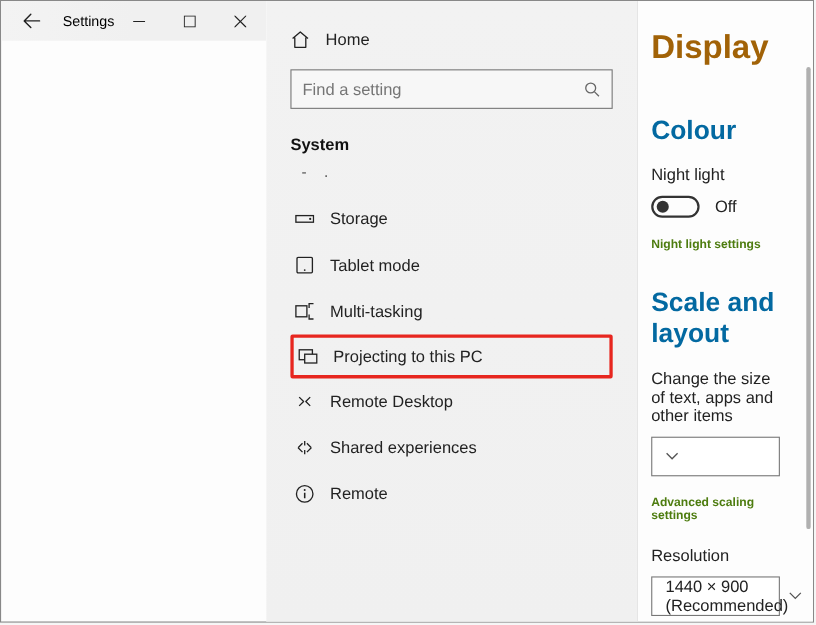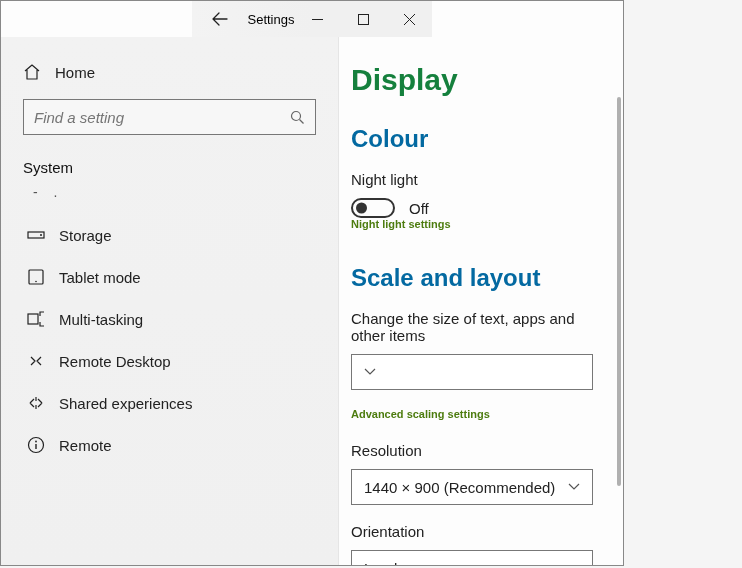--- a/index.html
+++ b/index.html
@@ -8,28 +8,26 @@
       padding: 0;
       font-family: "Segoe UI", Arial, sans-serif;
     }
     body {
       background: #f5f5f5;
       width: 742px;
       height: 568px;
       overflow: hidden;
     }
     .window {
-      width: 624px;
+      width: 740px;
       height: 566px;
       background: #fdfdfd;
       border: 1px solid #888;
       display: flex;
-      flex-direction: column;
       position: relative;
-      align-items: center;
     }
     .titlebar {
       display: flex;
       align-items: center;
       height: 36px;
       padding-left: 18px;
       background: linear-gradient(to right, #f3f3f3 0%, #f0f0f0 50%, #f0f0f0 100%);
       font-size: 13px;
       color: #222;
     }
@@ -93,29 +91,28 @@
       padding: 0 10px 0 10px;
       margin-bottom: 24px;
     }
     .search-box input {
       flex: 1;
       border: none;
       background: transparent;
       font-size: 15px;
       color: #555;
       outline: none;
-      font-style: italic;
     }
     .search-box .search-icon {
       color: #555;
       font-size: 15px;
     }
     .group-title {
       font-size: 15px;
-      font-weight: 400;
+      font-weight: 700;
       color: #111;
       margin-bottom: 6px;
     }
     .truncated {
       font-size: 14px;
       color: #555;
       padding: 2px 0 14px 10px;
       letter-spacing: 6px;
     }
     .nav-item {
@@ -146,39 +143,39 @@
       padding: 26px 0 0 12px;
       position: relative;
       overflow: hidden;
     }
     .main-inner {
       padding-right: 30px;
     }
     h1 {
       font-size: 30px;
       font-weight: 600;
-      color: #15803d;
-      margin-bottom: 28px;
+      color: #a16207;
+      margin-bottom: 44px;
     }
     h2 {
       font-size: 24px;
       font-weight: 600;
       color: #0369a1;
       margin-bottom: 18px;
     }
     .field-label {
       font-size: 15px;
       color: #222;
       margin-bottom: 10px;
     }
     .toggle-row {
       display: flex;
       align-items: center;
       gap: 14px;
-      margin-bottom: 0;
+      margin-bottom: 18px;
     }
     .toggle {
       width: 44px;
       height: 20px;
       border: 2px solid #333;
       border-radius: 12px;
       position: relative;
       cursor: pointer;
     }
     .toggle .knob {
@@ -314,20 +311,29 @@
       <div class="nav-item">
         <span class="icon">
           <svg width="18" height="16" viewBox="0 0 18 16">
               <rect x="1" y="3" width="10" height="10" stroke="#222" stroke-width="1.2" fill="none"></rect>
               <path d="M13 5 V1 H17 M13 11 V15 H17" stroke="#222" stroke-width="1.2" fill="none"></path>
             </svg>
         </span>
         <span>Multi-tasking</span>
       </div>
 
+      <div class="nav-item highlight-box">
+        <span class="icon">
+          <svg width="18" height="16" viewBox="0 0 18 16">
+              <rect x="1" y="2" width="12" height="9" stroke="#222" stroke-width="1.2" fill="none"></rect>
+              <rect x="6" y="6" width="11" height="8" stroke="#222" stroke-width="1.2" fill="#f0f0f0"></rect>
+            </svg>
+        </span>
+        <span>Projecting to this PC</span>
+      </div>
 
       <div class="nav-item">
         <span class="icon">
           <svg width="18" height="16" viewBox="0 0 18 16">
               <path d="M14 4 L10 8 L14 12 M4 4 L8 8 L4 12" stroke="#222" stroke-width="1.2" fill="none" stroke-linejoin="round"></path>
             </svg>
         </span>
         <span>Remote Desktop</span>
       </div>
 

